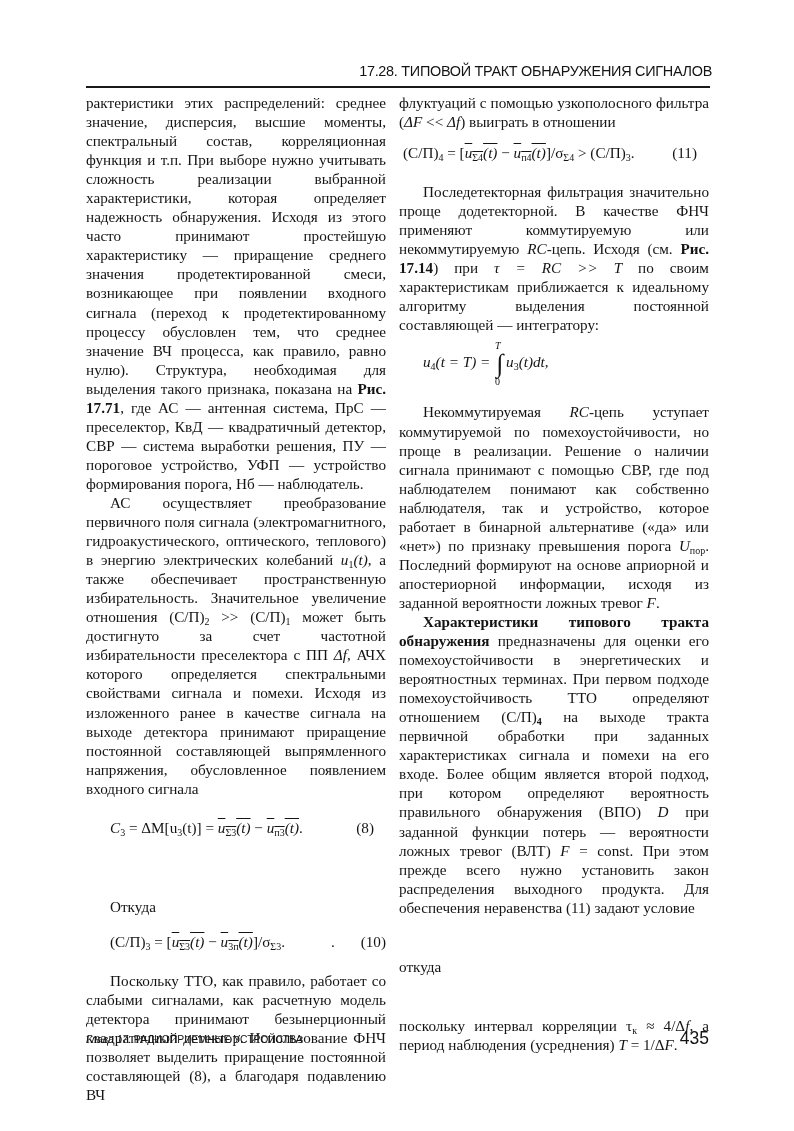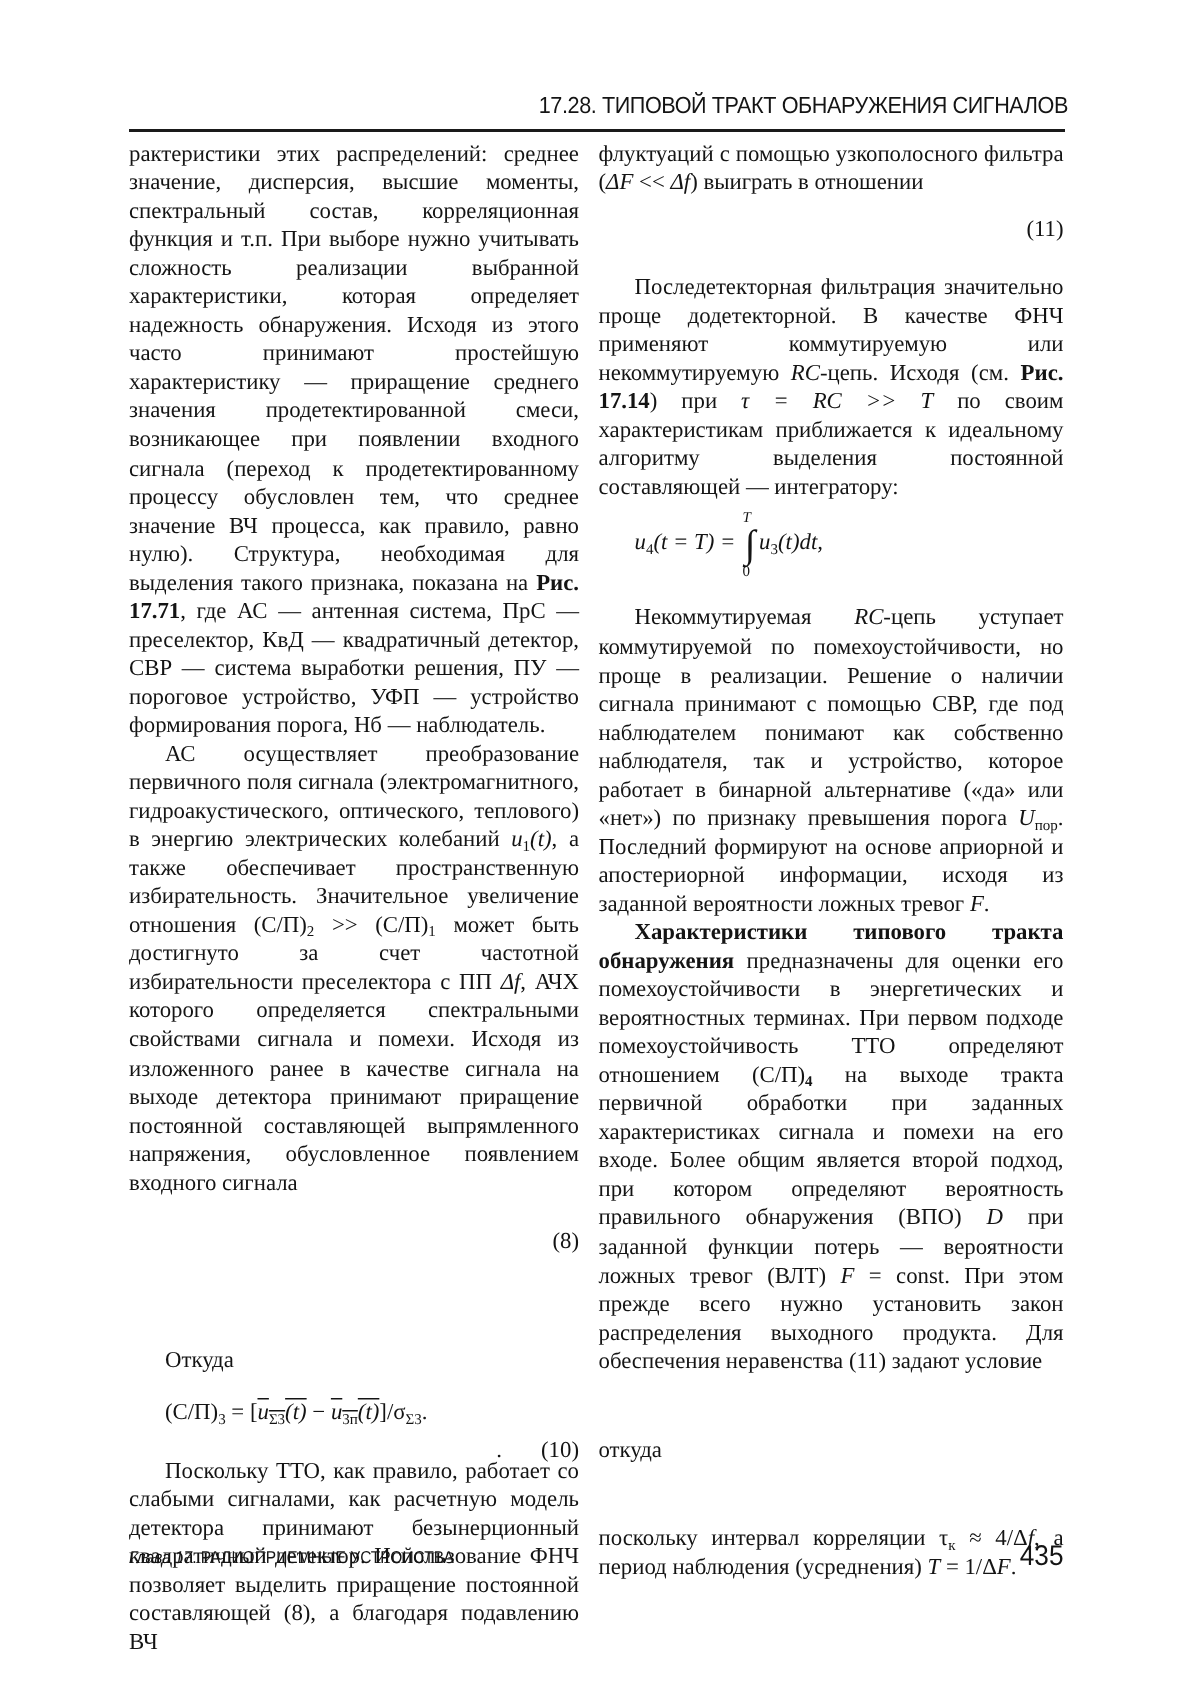--- a/index.html
+++ b/index.html
@@ -9,21 +9,21 @@
     text-align: right; font-family: "Liberation Sans", "DejaVu Sans", sans-serif;
     font-size: 15.5px; letter-spacing: -0.3px; transform: scaleX(0.93); transform-origin: right; }
   .head-rule { position: absolute; left: 86px; top: 86px; width: 624px; height: 2px; background: #1a1a1a; }
   .col { position: absolute; top: 93px; font-size: 15.2px; line-height: 19.05px; }
   .col.left { left: 86px; width: 300px; }
   .col.right { left: 399px; width: 310px; }
   p { margin: 0; text-align: justify; hyphens: manual; }
   p.indent { text-indent: 24px; }
   .eq { position: relative; margin: 0; height: 19px; white-space: nowrap; }
   .eq .body { position: absolute; left: 24px; font-style: normal; }
-  .eq .num { position: absolute; right: 0; }
+  .eq .num { position: absolute; right: 12px; }
   .gap-s { height: 12px; }
   .gap-m { height: 16px; }
   .gap-l { height: 20px; }
   i, .it { }
   b { font-weight: bold; }
   sub { font-size: 10px; vertical-align: -3px; line-height: 0; }
   .ovl { text-decoration: overline; }
   .integral { display: inline-block; position: relative; width: 12px; text-align: center; }
   .integral .sym { font-size: 26px; line-height: 19px; vertical-align: -5px; }
   .integral .up { position: absolute; top: -16px; left: 1px; font-size: 10px; font-style: italic; }
@@ -42,45 +42,47 @@
 <div class="running-head">17.28. ТИПОВОЙ ТРАКТ ОБНАРУЖЕНИЯ СИГНАЛОВ</div>
 <div class="head-rule"></div>
 
 <div class="col left">
   <p><span>рактеристики этих распределений: среднее значение, дисперсия, высшие моменты, спектральный состав, корреляционная функция и т.п. При выборе нужно учитывать сложность реализации выбранной характеристики, которая определяет надежность обнаружения. Исходя из этого часто принимают простейшую характеристику — приращение среднего значения продетектированной смеси, возникающее при появлении входного сигнала (переход к продетектированному процессу обусловлен тем, что среднее значение ВЧ процесса, как правило, равно нулю). Структура, необходимая для выделения такого признака, показана на </span><b>Рис. 17.71</b><span>, где АС — антенная система, ПрС — преселектор, КвД — квадратичный детектор, СВР — система выработки решения, ПУ — пороговое устройство, УФП — устройство формирования порога, Нб — наблюдатель.</span></p>
 
   <p class="indent"><span>АС осуществляет преобразование первичного поля сигнала (электромагнитного, гидроакустического, оптического, теплового) в энергию электрических колебаний </span><i>u</i><sub>1</sub><i>(t)</i><span>, а также обеспечивает пространственную избирательность. Значительное увеличение отношения (С/П)</span><sub>2</sub><span> &gt;&gt; (С/П)</span><sub>1</sub><span> может быть достигнуто за счет частотной избирательности преселектора с ПП </span><i>Δf</i><span>, АЧХ которого определяется спектральными свойствами сигнала и помехи. Исходя из изложенного ранее в качестве сигнала на выходе детектора принимают приращение постоянной составляющей выпрямленного напряжения, обусловленное появлением входного сигнала</span></p>
 
   <div class="gap-l"></div>
   <div class="eq">
+    <span class="body"><i>C</i><sub>3</sub><span> = ΔM[u</span><sub>3</sub><span>(t)] = </span><span class="ovl"><i>u</i><sub>Σ3</sub><i>(t)</i></span><span> − </span><span class="ovl"><i>u</i><sub>п3</sub><i>(t)</i></span><span>.</span></span>
     <span class="num">(8)</span>
   </div>
   <div class="gap-l"></div>
 
 
   <div class="gap-l"></div>
   <div class="gap-l"></div>
 
   <p class="indent">Откуда</p>
 
   <div class="gap-m"></div>
   <div class="eq">
     <span class="body"><span>(С/П)</span><sub>3</sub><span> = [</span><span class="ovl"><i>u</i><sub>Σ3</sub><i>(t)</i></span><span> − </span><span class="ovl"><i>u</i><sub>3п</sub><i>(t)</i></span><span>]/σ</span><sub>Σ3</sub><span>.</span></span>
-    <span class="num" style="right:0;margin-top:25px;"><span style="margin-right:26px;">.</span><span>(10)</span></span>
+    <span class="num" style="right:0;"><span style="margin-right:26px;">.</span><span>(10)</span></span>
   </div>
   <div class="gap-l"></div>
 
   <p class="indent">Поскольку ТТО, как правило, работает со слабыми сигналами, как расчетную модель детектора принимают безынерционный квадратичный детектор. Использование ФНЧ позволяет выделить приращение постоянной составляющей (8), а благодаря подавлению ВЧ</p>
 </div>
 
 <div class="col right">
   <p><span>флуктуаций с помощью узкополосного фильтра (</span><i>ΔF</i><span> &lt;&lt; </span><i>Δf</i><span>) выиграть в отношении</span></p>
 
   <div class="gap-s"></div>
   <div class="eq">
+    <span class="body" style="left:4px;"><span>(С/П)</span><sub>4</sub><span> = [</span><span class="ovl"><i>u</i><sub>Σ4</sub><i>(t)</i></span><span> − </span><span class="ovl"><i>u</i><sub>п4</sub><i>(t)</i></span><span>]/σ</span><sub>Σ4</sub><span> &gt; (С/П)</span><sub>3</sub><span>.</span></span>
     <span class="num">(11)</span>
   </div>
   <div class="gap-l"></div>
 
   <p class="indent"><span>Последетекторная фильтрация значительно проще додетекторной. В качестве ФНЧ применяют коммутируемую или некоммутируемую </span><i>RC</i><span>-цепь. Исходя (см. </span><b>Рис. 17.14</b><span>) при </span><i>τ = RC &gt;&gt; T</i><span> по своим характеристикам приближается к идеальному алгоритму выделения постоянной составляющей — интегратору:</span></p>
 
   <div class="eq eq-tall">
     <span class="body"><i>u</i><sub>4</sub><i>(t = T) = </i><span class="integral"><span class="up">T</span><span class="sym">∫</span><span class="lo">0</span></span><i>u</i><sub>3</sub><i>(t)dt,</i></span>
   </div>
   <div class="gap-s"></div>

